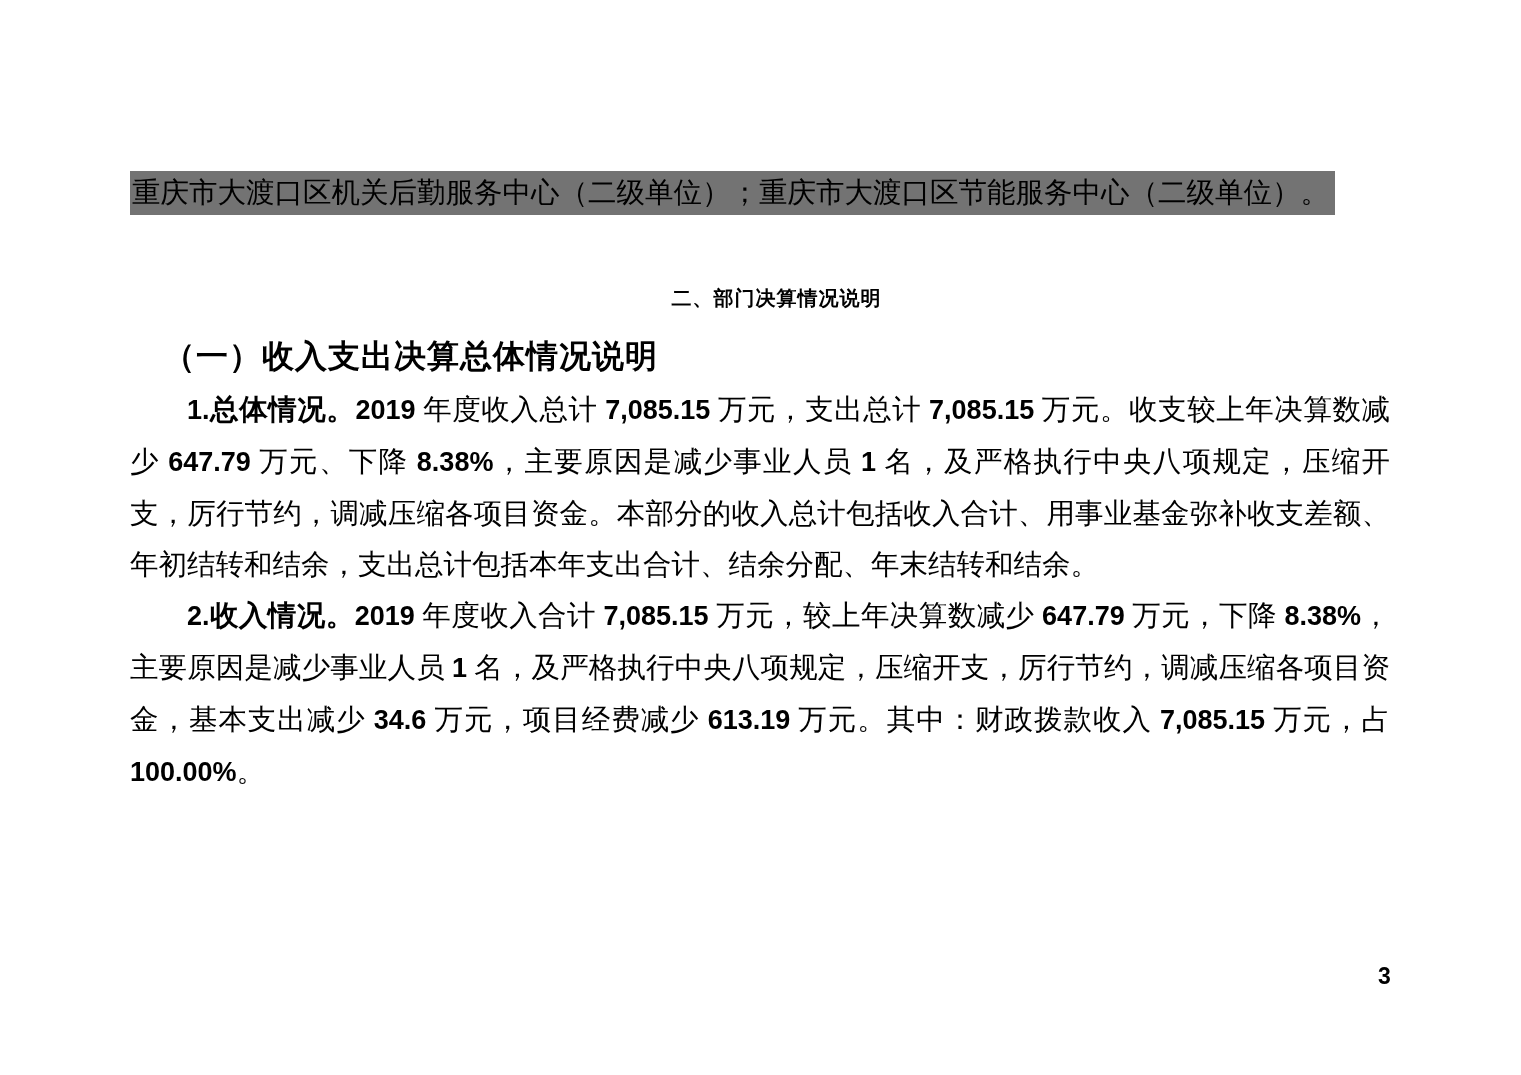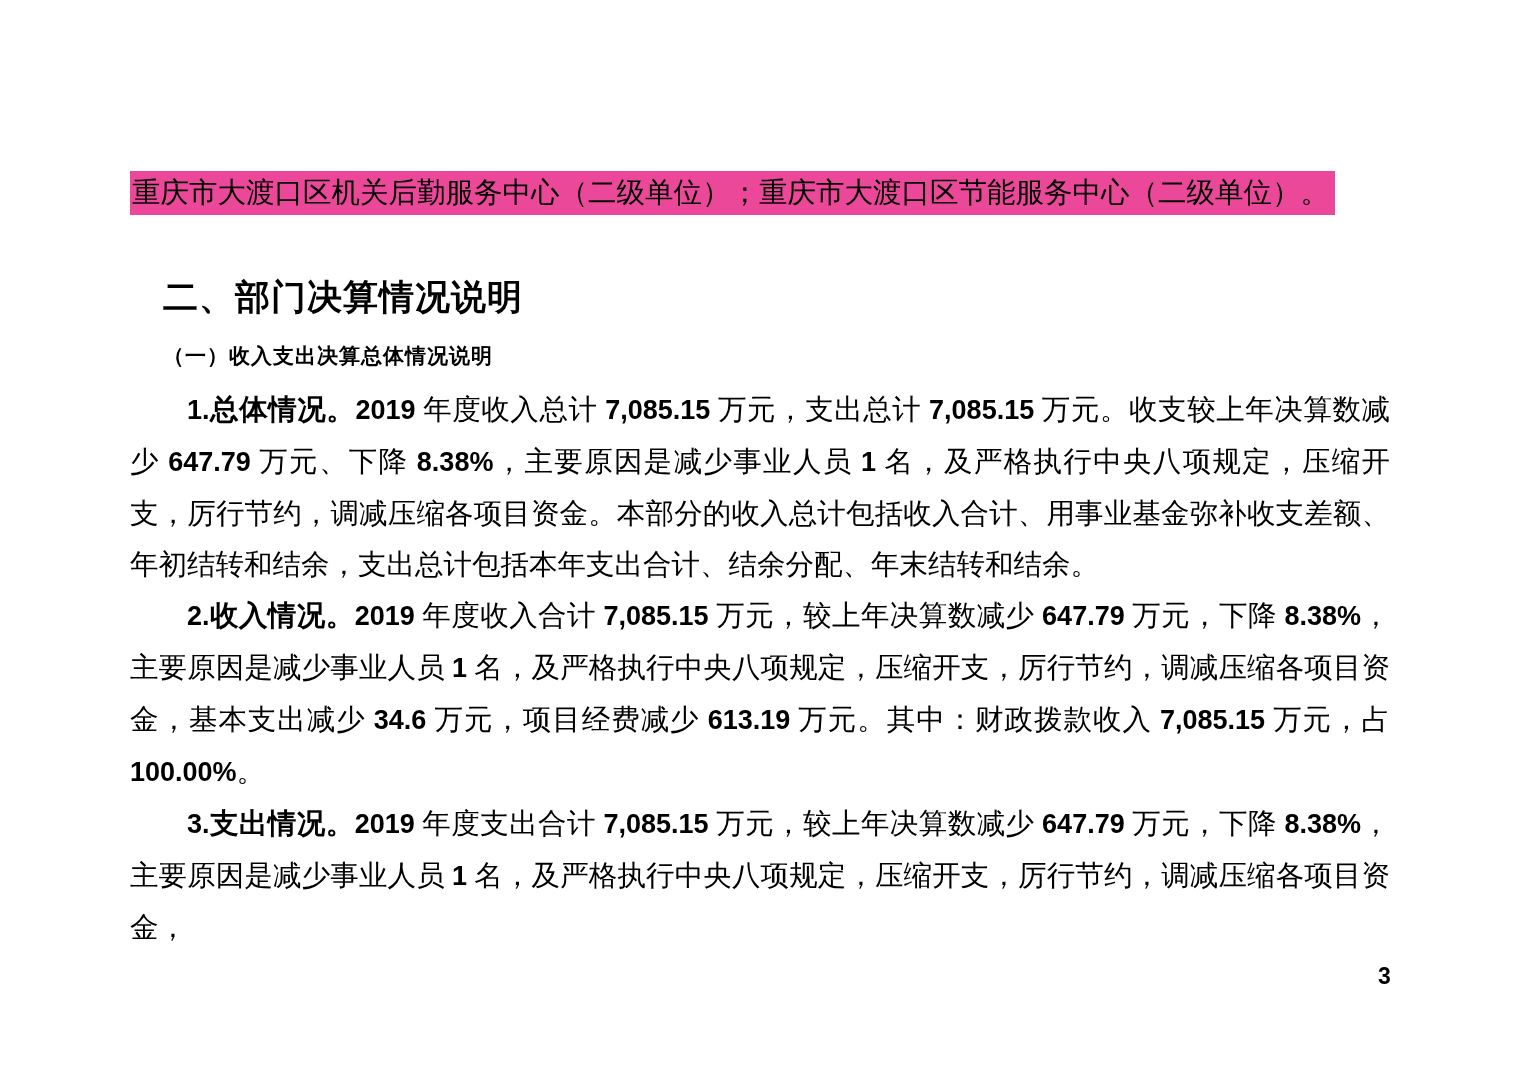--- a/index.html
+++ b/index.html
@@ -21,29 +21,30 @@
     white-space: nowrap;
   }
   .hl {
     display: inline-block;
     background: #d3d3d3;
     padding: 0 6px 0 2px;
   }
   .h1 {
     margin-top: 64px;
     margin-left: 33px;
-    font-size: 35px;
+    font-size: 20px;
     line-height: 38px;
     font-weight: 700;
     letter-spacing: 1px;
+    text-align: center;
   }
   .h2 {
     margin-top: 20px;
     margin-left: 33px;
-    font-size: 21px;
+    font-size: 32px;
     line-height: 38px;
     font-weight: 700;
     letter-spacing: 1px;
   }
   .paragraphs { margin-top: 9px; }
   .paragraphs p {
     font-size: 28.5px;
     line-height: 51px;
     text-indent: 57px;
     text-align: justify;
@@ -64,28 +65,27 @@
     font-size: 23px;
     line-height: 30px;
   }
 </style>
 </head>
 <body>
 
 <div class="page">
 
   <div class="hl-row">
-    <span class="hl" style="background-color: #ec4899;">重庆市大渡口区机关后勤服务中心（二级单位）；重庆市大渡口区节能服务中心（二级单位）。</span>
+    <span class="hl" style="background-color: #737373;">重庆市大渡口区机关后勤服务中心（二级单位）；重庆市大渡口区节能服务中心（二级单位）。</span>
   </div>
 
   <div class="h1">二、部门决算情况说明</div>
 
   <div class="h2">（一）收入支出决算总体情况说明</div>
 
   <div class="paragraphs" id="paragraphs">
       <p><b class="lead"><span class="num">1.</span>总体情况。</b><span><span class="num">2019</span> 年度收入总计 <span class="num">7,085.15</span> 万元，支出总计 <span class="num">7,085.15</span> 万元。收支较上年决算数减少 <span class="num">647.79</span> 万元、下降 <span class="num">8.38%</span>，主要原因是减少事业人员 <span class="num">1</span> 名，及严格执行中央八项规定，压缩开支，厉行节约，调减压缩各项目资金。本部分的收入总计包括收入合计、用事业基金弥补收支差额、年初结转和结余，支出总计包括本年支出合计、结余分配、年末结转和结余。</span></p>
       <p><b class="lead"><span class="num">2.</span>收入情况。</b><span><span class="num">2019</span> 年度收入合计 <span class="num">7,085.15</span> 万元，较上年决算数减少 <span class="num">647.79</span> 万元，下降 <span class="num">8.38%</span>，主要原因是减少事业人员 <span class="num">1</span> 名，及严格执行中央八项规定，压缩开支，厉行节约，调减压缩各项目资金，基本支出减少 <span class="num">34.6</span> 万元，项目经费减少 <span class="num">613.19</span> 万元。其中：财政拨款收入 <span class="num">7,085.15</span> 万元，占 <span class="num">100.00%</span>。</span></p>
-      <p><b class="lead"><span class="num">3.</span>支出情况。</b><span><span class="num">2019</span> 年度支出合计 <span class="num">7,085.15</span> 万元，较上年决算数减少 <span class="num">647.79</span> 万元，下降 <span class="num">8.38%</span>，主要原因是减少事业人员 <span class="num">1</span> 名，及严格执行中央八项规定，压缩开支，厉行节约，调减压缩各项目资金，</span></p>
     </div>
 
   <div class="pageno">3</div>
 
 </div>
 
 </body></html>

